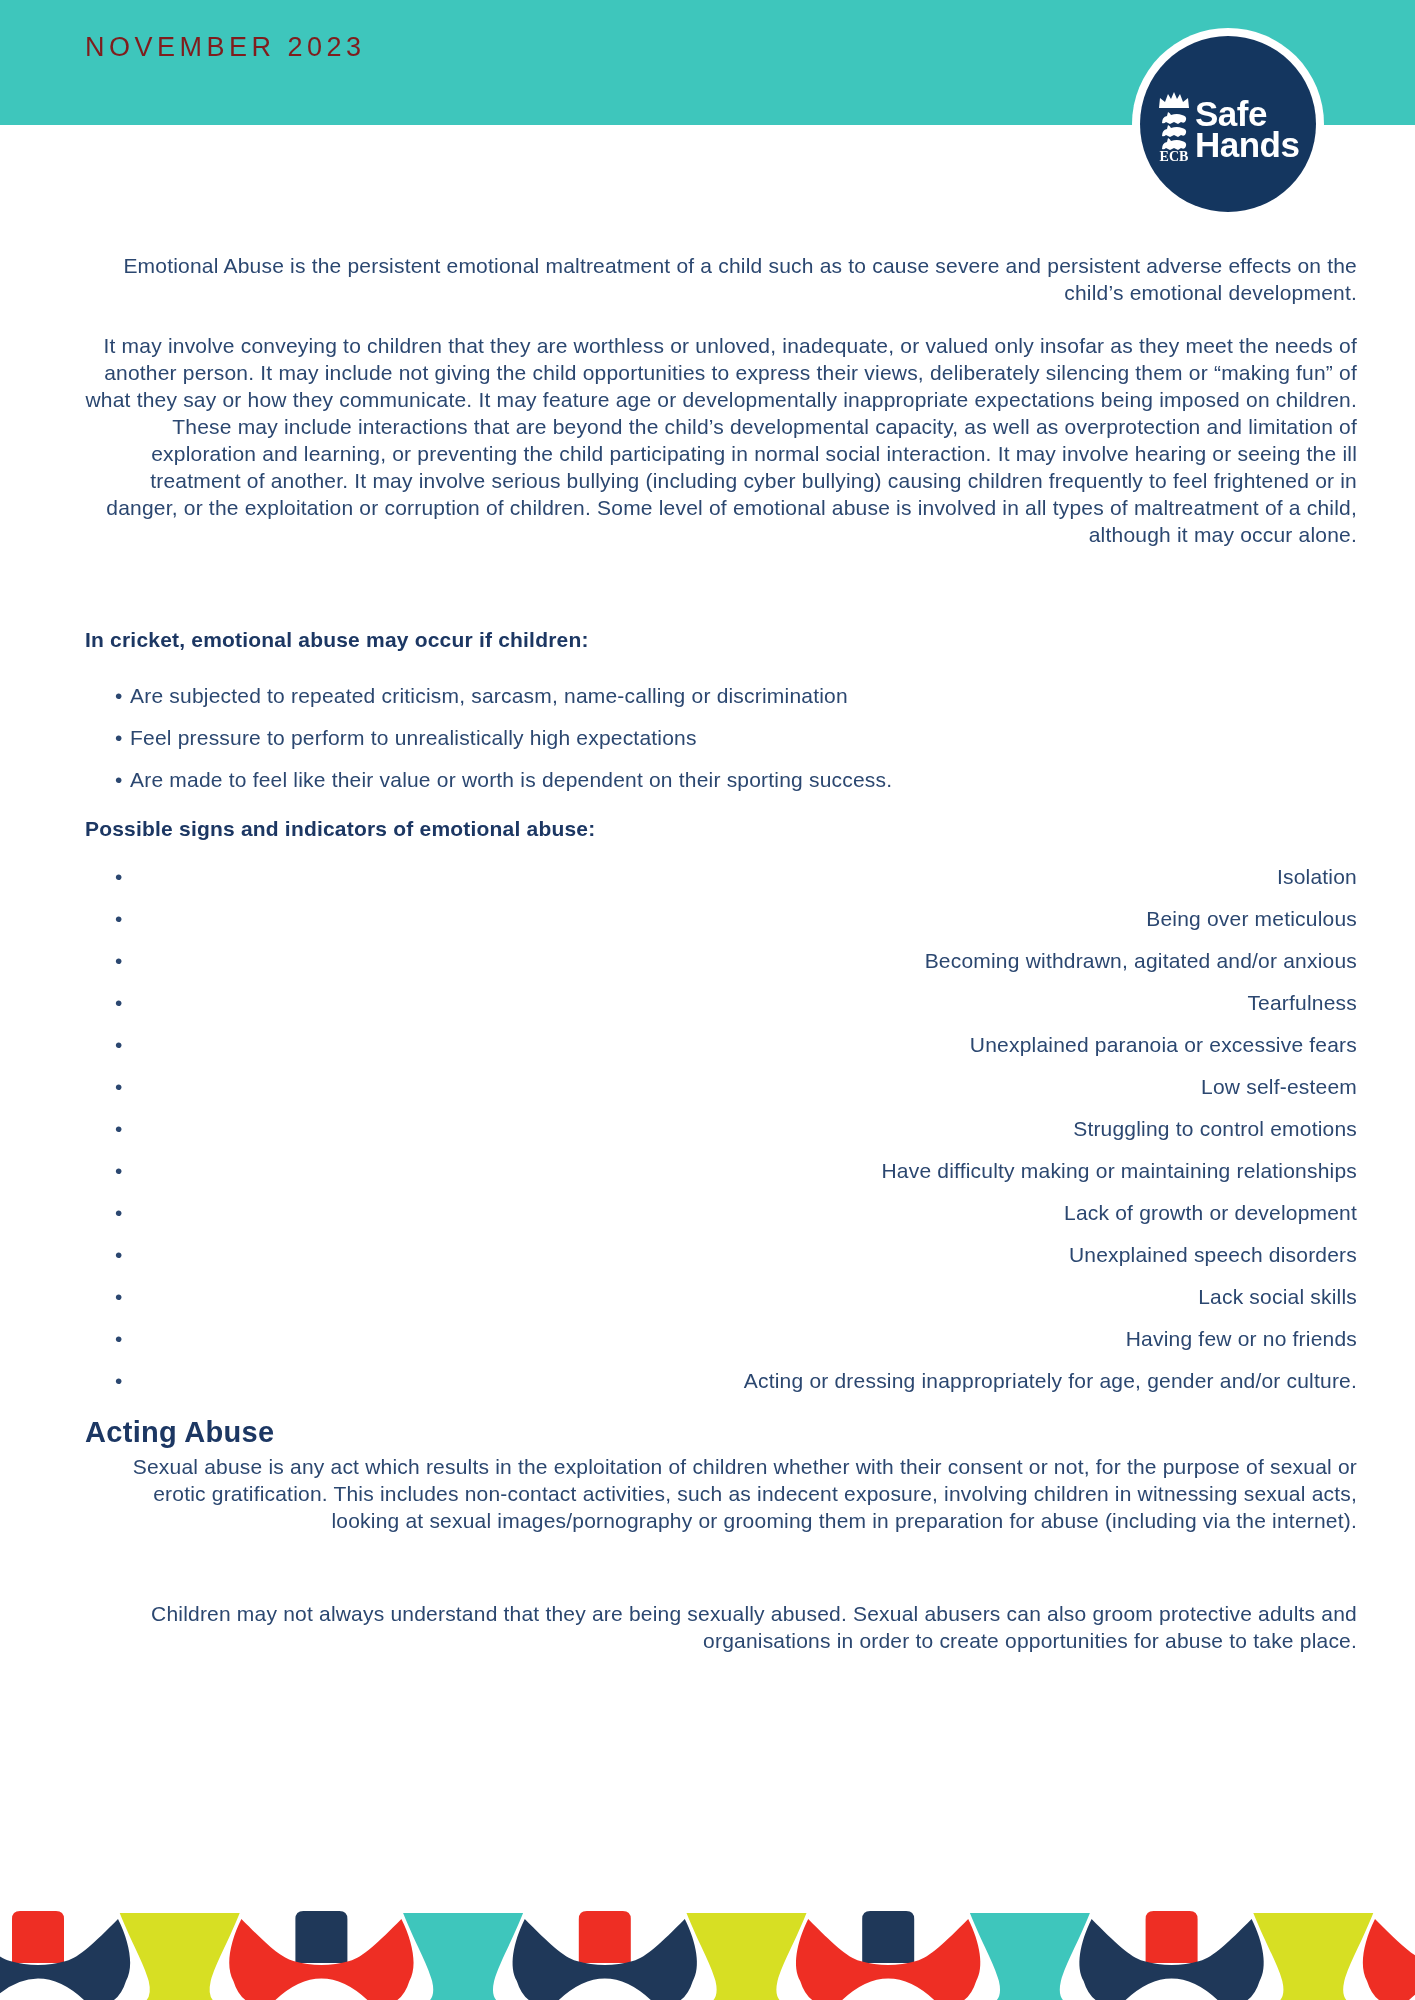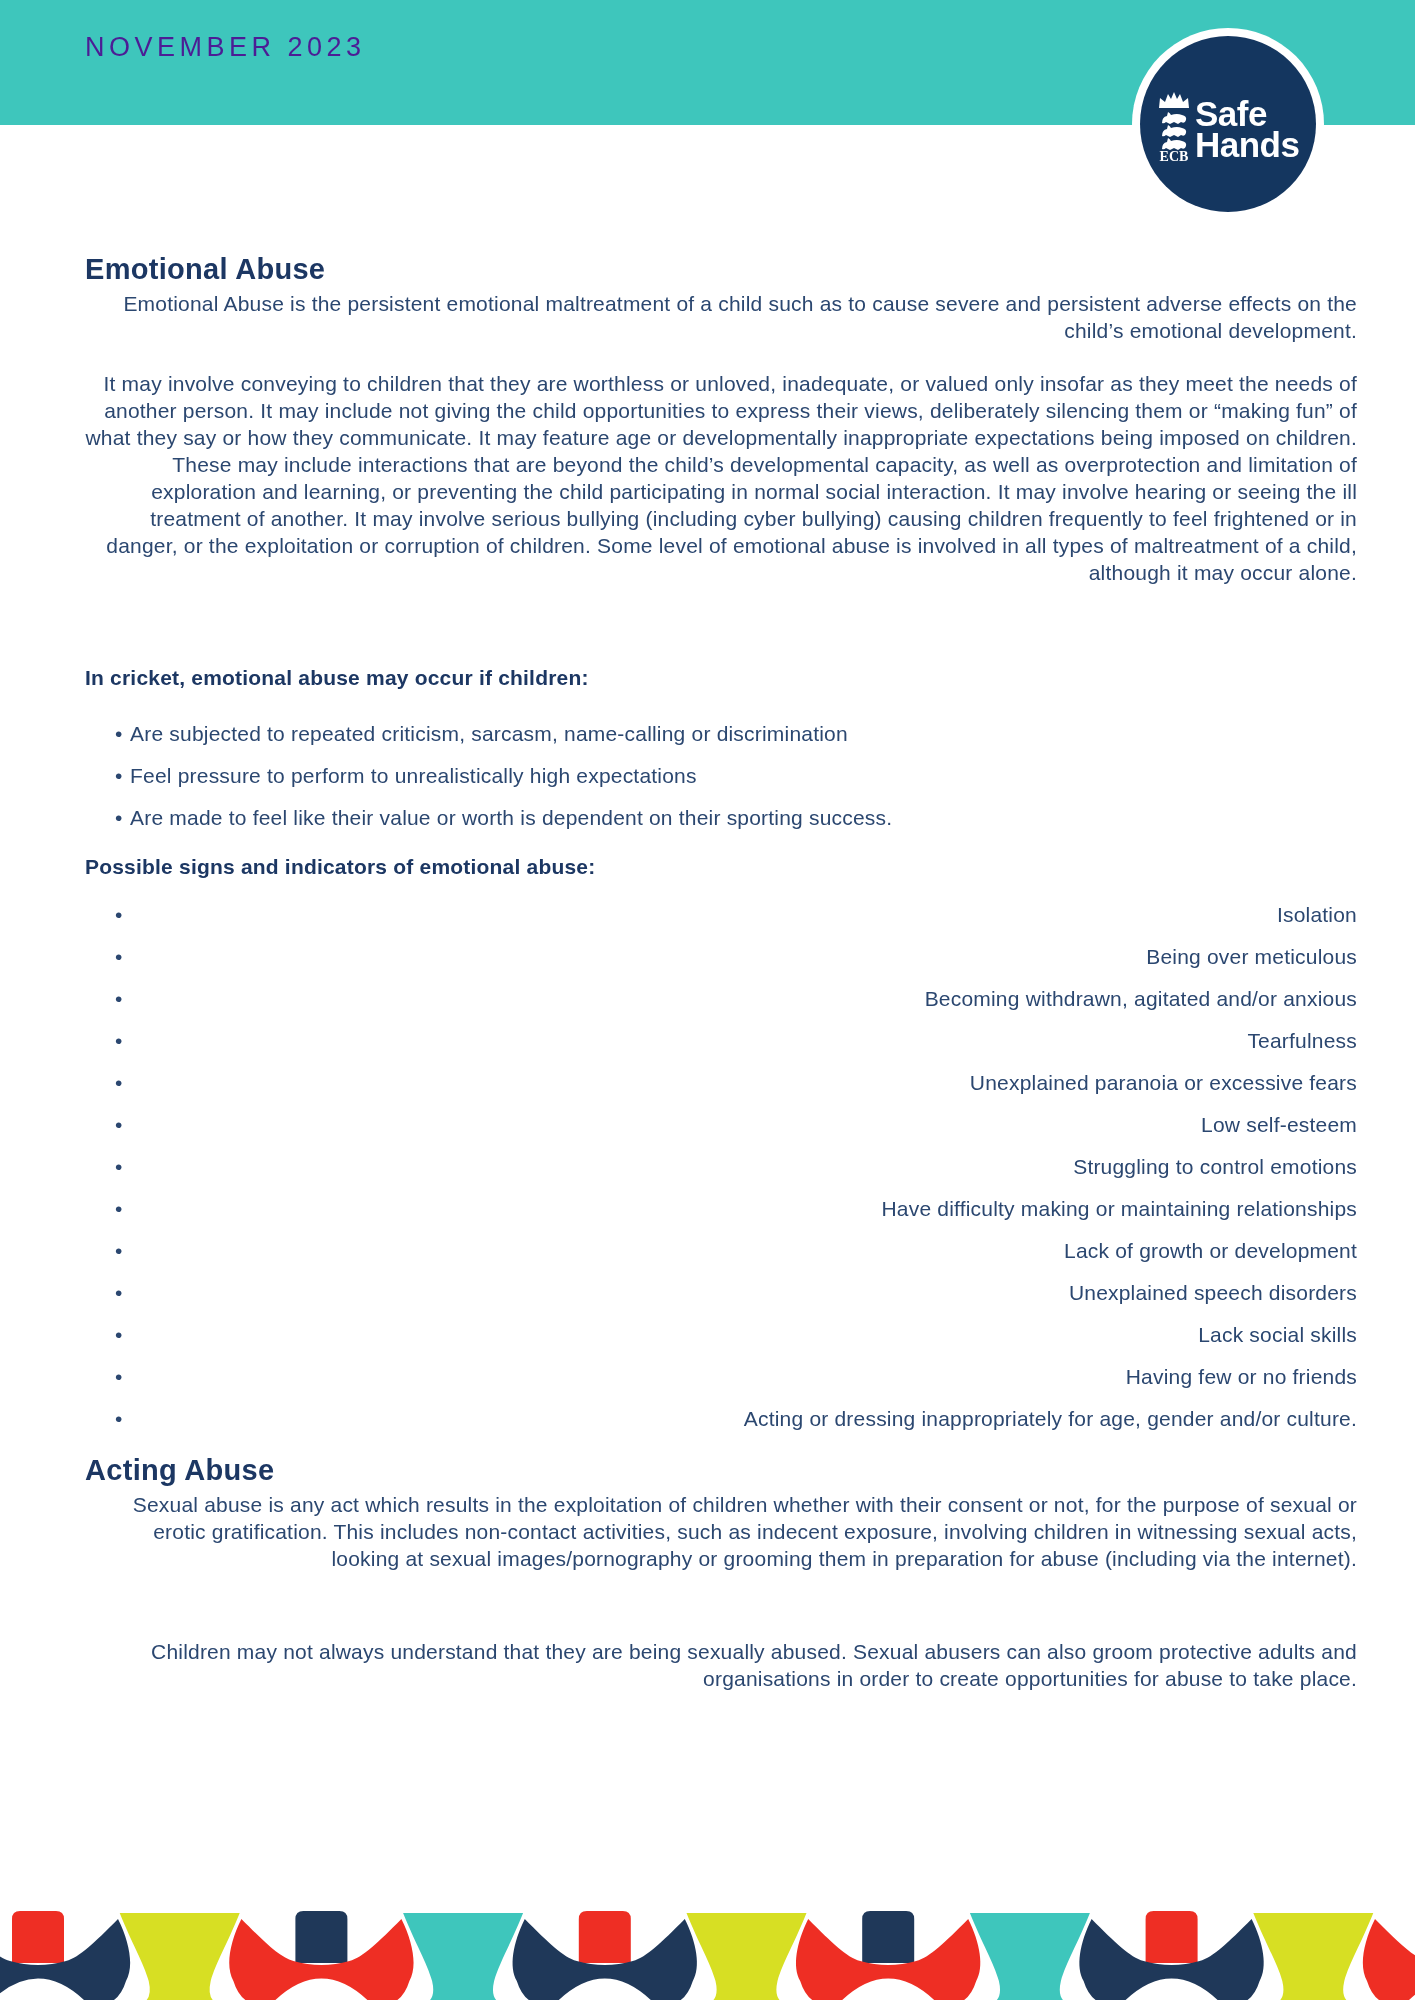--- a/index.html
+++ b/index.html
@@ -12,21 +12,21 @@
   }
   
   .topbar {
     position:absolute; left:0; top:0;
     width:100%; height:125px;
     background:var(--teal);
   }
   .topbar .date {
     position:absolute; left:85px; top:32px;
     font-size:27px; letter-spacing:4.5px;
-    color:#4c1d95; font-weight:400;
+    color:#7f1d1d; font-weight:400;
   }
   .logo {
     position:absolute; left:1132px; top:28px;
     width:192px; height:192px;
   }
   .logo text { font-family:"Liberation Sans", sans-serif; }
   .logo .crest-text { font-family:"Liberation Serif", serif; }
   
   .content {
     position:absolute; left:85px; top:0;
@@ -86,21 +86,20 @@
           <path transform="translate(5,46)" d="M1 11 Q1 5 6 4 L7 0 Q9 1 10 3 Q16 1 21 3 Q26 4 25 8 Q24 12 20 10 L17 12 L13 10 L9 12 L5 10 Q3 12 1 11 Z"></path>
         </g>
         <text class="crest-text" x="18" y="69" text-anchor="middle" font-size="14" font-weight="bold">ECB</text>
       </g>
       <text x="63" y="98" font-size="35" font-weight="bold" fill="#FFFFFF" letter-spacing="-0.5">Safe</text>
       <text x="63" y="129" font-size="35" font-weight="bold" fill="#FFFFFF" letter-spacing="-0.5">Hands</text>
     </svg>
   </div>
 
   <main class="content">
-    <h1>Emotional Abuse</h1>
     <p>Emotional Abuse is the persistent emotional maltreatment of a child such as to cause severe and persistent adverse effects on the child’s emotional development.</p>
     <p class="gap-before">It may involve conveying to children that they are worthless or unloved, inadequate, or valued only insofar as they meet the needs of another person. It may include not giving the child opportunities to express their views, deliberately silencing them or “making fun” of what they say or how they communicate. It may feature age or developmentally inappropriate expectations being imposed on children. These may include interactions that are beyond the child’s developmental capacity, as well as overprotection and limitation of exploration and learning, or preventing the child participating in normal social interaction. It may involve hearing or seeing the ill treatment of another. It may involve serious bullying (including cyber bullying) causing children frequently to feel frightened or in danger, or the exploitation or corruption of children. Some level of emotional abuse is involved in all types of maltreatment of a child, although it may occur alone.</p>
 
     <h2>In cricket, emotional abuse may occur if children:</h2>
     <ul>
         <li>Are subjected to repeated criticism, sarcasm, name-calling or discrimination</li>
         <li>Feel pressure to perform to unrealistically high expectations</li>
         <li>Are made to feel like their value or worth is dependent on their sporting success.</li>
       </ul>
 

